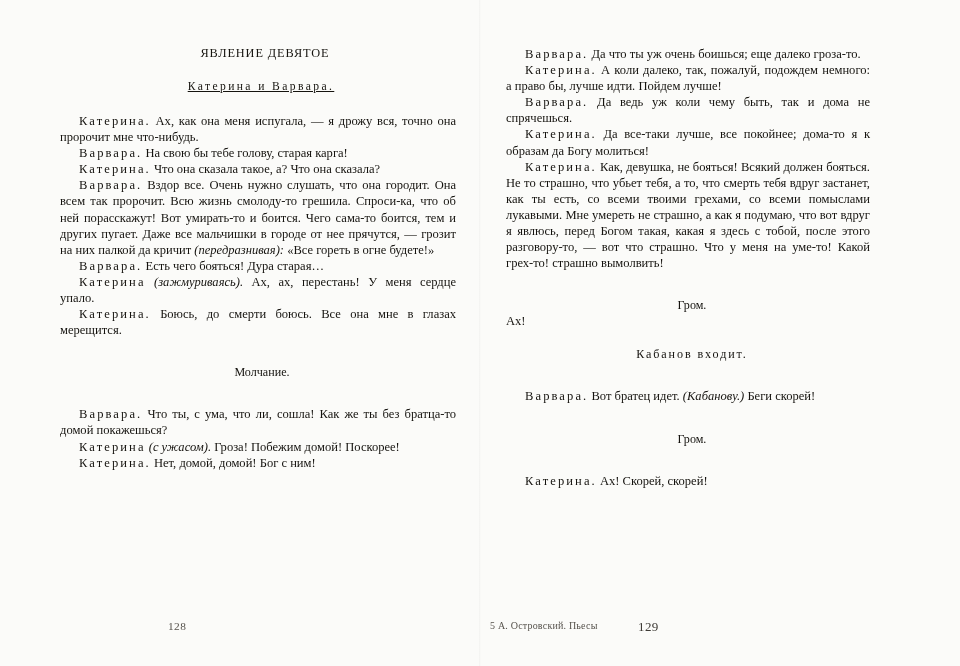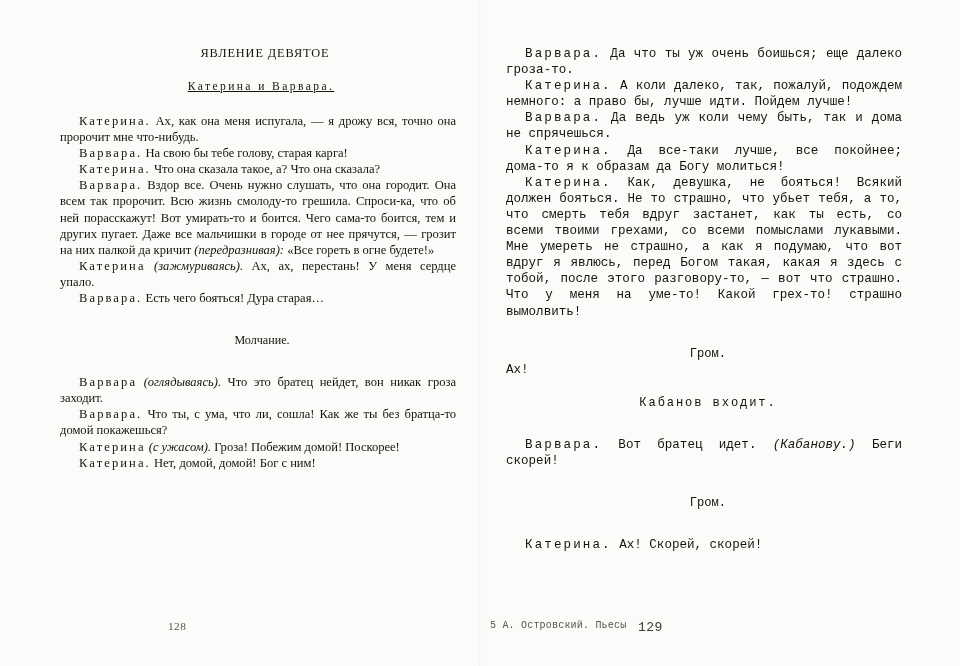--- a/index.html
+++ b/index.html
@@ -26,22 +26,21 @@
     box-sizing: border-box;
     height: 666px;
     background: #fbfbf9;
   }
   .page-left {
     width: 480px;
     padding: 46px 24px 0 60px;
   }
   .page-right {
     width: 480px;
-    padding: 46px 58px 0 26px;
-    font-family: Liberation Mono, monospace;
+    padding: 46px 90px 0 26px;
   }
   .col {
     position: relative;
     width: 100%;
   }
 
   
   .scene-heading {
     text-align: center;
     font-size: 12.3px;
@@ -149,35 +148,35 @@
 
       <p class="speech">
         <span class="who">Катерина.</span><span> Что она сказала такое, а? Что она сказала?</span>
       </p>
 
       <p class="speech">
         <span class="who">Варвара.</span><span> Вздор все. Очень нужно слушать, что она городит. Она всем так пророчит. Всю жизнь смолоду-то грешила. Спроси-ка, что об ней порасскажут! Вот умирать-то и боится. Чего сама-то боится, тем и других пугает. Даже все мальчишки в городе от нее прячутся, — грозит на них палкой да кричит </span><span class="dir">(передразнивая):</span><span> «Все гореть в огне будете!»</span>
       </p>
 
       <p class="speech">
+        <span class="who">Варвара.</span><span> Есть чего бояться! Дура старая…</span>
+      </p>
+
+      <p class="speech">
         <span class="who">Катерина</span><span>&nbsp;</span><span class="dir">(зажмуриваясь).</span><span> Ах, ах, перестань! У меня сердце упало.</span>
       </p>
 
       <p class="speech">
-        <span class="who">Варвара.</span><span> Есть чего бояться! Дура старая…</span>
-      </p>
-
+        <span class="who">Катерина.</span><span> Боюсь, до смерти боюсь. Все она мне в глазах мерещится.</span>
+      </p>
 
       <div class="gap-lg"></div>
       <p class="centered-note">Молчание.</p>
       <div class="gap-lg"></div>
 
-      <p class="speech">
-        <span class="who">Варвара</span><span>&nbsp;</span><span class="dir">(оглядываясь).</span><span> Что это братец нейдет, вон никак гроза заходит.</span>
-      </p>
 
       <p class="speech">
         <span class="who">Варвара.</span><span> Что ты, с ума, что ли, сошла! Как же ты без братца-то домой покажешься?</span>
       </p>
 
       <p class="speech">
         <span class="who">Катерина</span><span>&nbsp;</span><span class="dir">(с ужасом).</span><span> Гроза! Побежим домой! Поскорее!</span>
       </p>
 
       <p class="speech">

